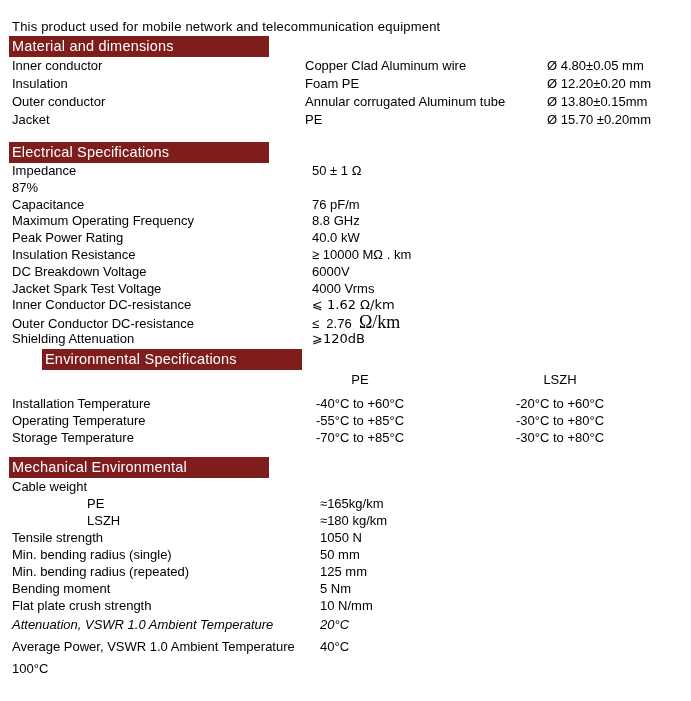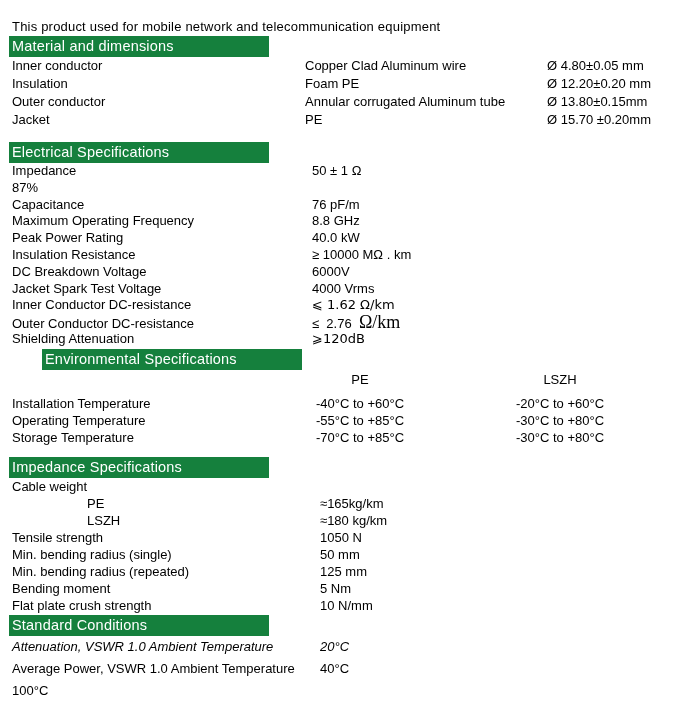--- a/index.html
+++ b/index.html
@@ -6,21 +6,21 @@
   body{
     width:691px;height:701px;background:#ffffff;color:#000;
     font-family:"Liberation Sans",sans-serif;font-size:13px;
     overflow:hidden;
   }
   .page{padding:17px 0 0 12px;}
   .intro{height:19px;line-height:19px;letter-spacing:.2px;}
   .hdr{
     box-sizing:border-box;width:260px;margin-left:-3px;
     padding:2px 4px 3px 3px;height:21px;line-height:16px;
-    background:#15803d;color:#fff;font-size:14.5px;letter-spacing:.2px;
+    background:#7f1d1d;color:#fff;font-size:14.5px;letter-spacing:.2px;
   }
   .row{display:grid;align-items:baseline;}
   .rm{grid-template-columns:293px 242px 1fr;height:18px;line-height:18px;}
   .re{grid-template-columns:300px 1fr;height:16.8px;line-height:16.8px;}
   .rv{grid-template-columns:248px 200px 200px;height:17px;line-height:17px;}
   .rv .c{text-align:center;}
   .rh{grid-template-columns:308px 1fr;height:17px;line-height:17px;}
   .rs{grid-template-columns:308px 1fr;height:22px;line-height:22px;}
   .val,.dim,.c{white-space:pre;}
   .indent{padding-left:75px;}
@@ -124,21 +124,21 @@
     <span class="lbl">Operating Temperature</span>
     <span class="c">-55°C to +85°C</span>
     <span class="c">-30°C to +80°C</span>
   </div>
   <div class="row rv">
     <span class="lbl">Storage Temperature</span>
     <span class="c">-70°C to +85°C</span>
     <span class="c">-30°C to +80°C</span>
   </div>
 
-  <div class="hdr mt-mech">Impedance Specifications</div>
+  <div class="hdr mt-mech">Mechanical Environmental</div>
   <div class="row rh">
     <span class="lbl">Cable weight</span>
     <span class="val"></span>
   </div>
   <div class="row rh">
     <span class="lbl indent">PE</span>
     <span class="val">≈165kg/km</span>
   </div>
   <div class="row rh">
     <span class="lbl indent">LSZH</span>
@@ -158,21 +158,20 @@
   </div>
   <div class="row rh">
     <span class="lbl">Bending moment</span>
     <span class="val">5 Nm</span>
   </div>
   <div class="row rh">
     <span class="lbl">Flat plate crush strength</span>
     <span class="val">10 N/mm</span>
   </div>
 
-  <div class="hdr mt-std">Standard Conditions</div>
   <div class="row rs std-gap">
     <span class="lbl">Attenuation, VSWR 1.0 Ambient Temperature</span>
     <span class="val">20°C</span>
   </div>
   <div class="row rs">
     <span class="lbl">Average Power, VSWR 1.0 Ambient Temperature</span>
     <span class="val">40°C</span>
   </div>
   <div class="row rs">
     <span class="val">100°C</span>

